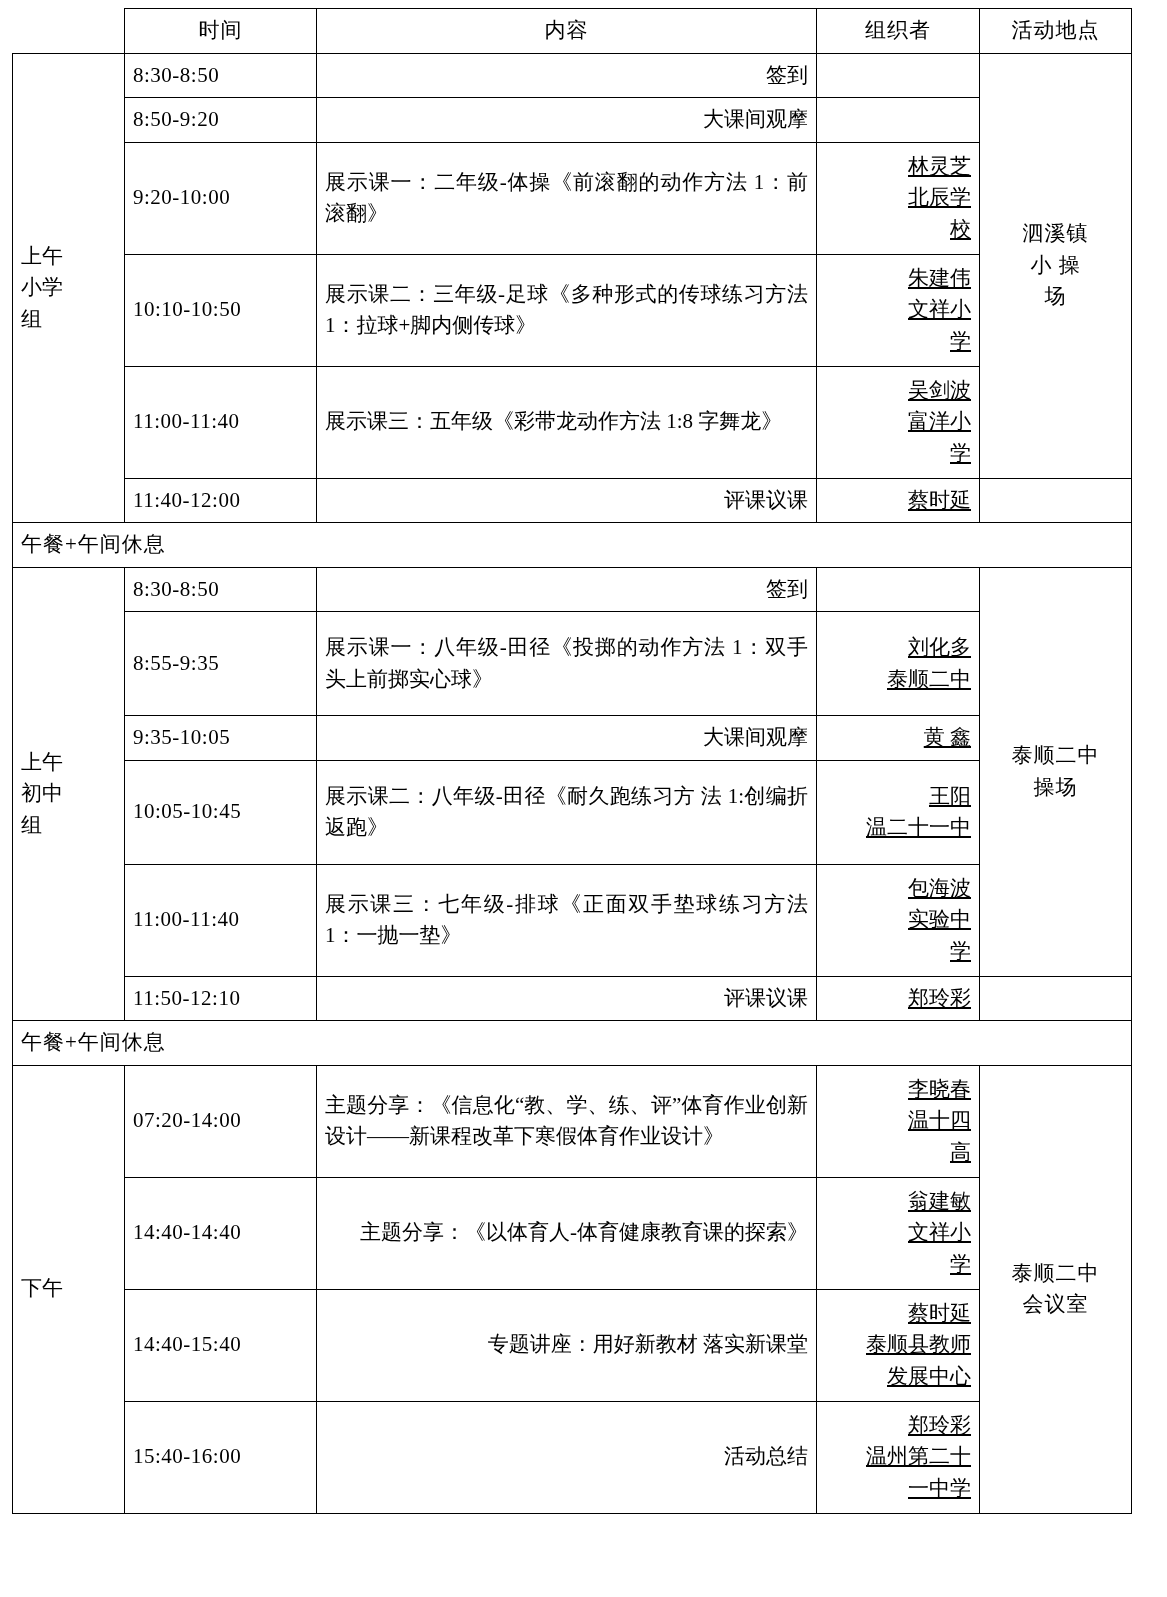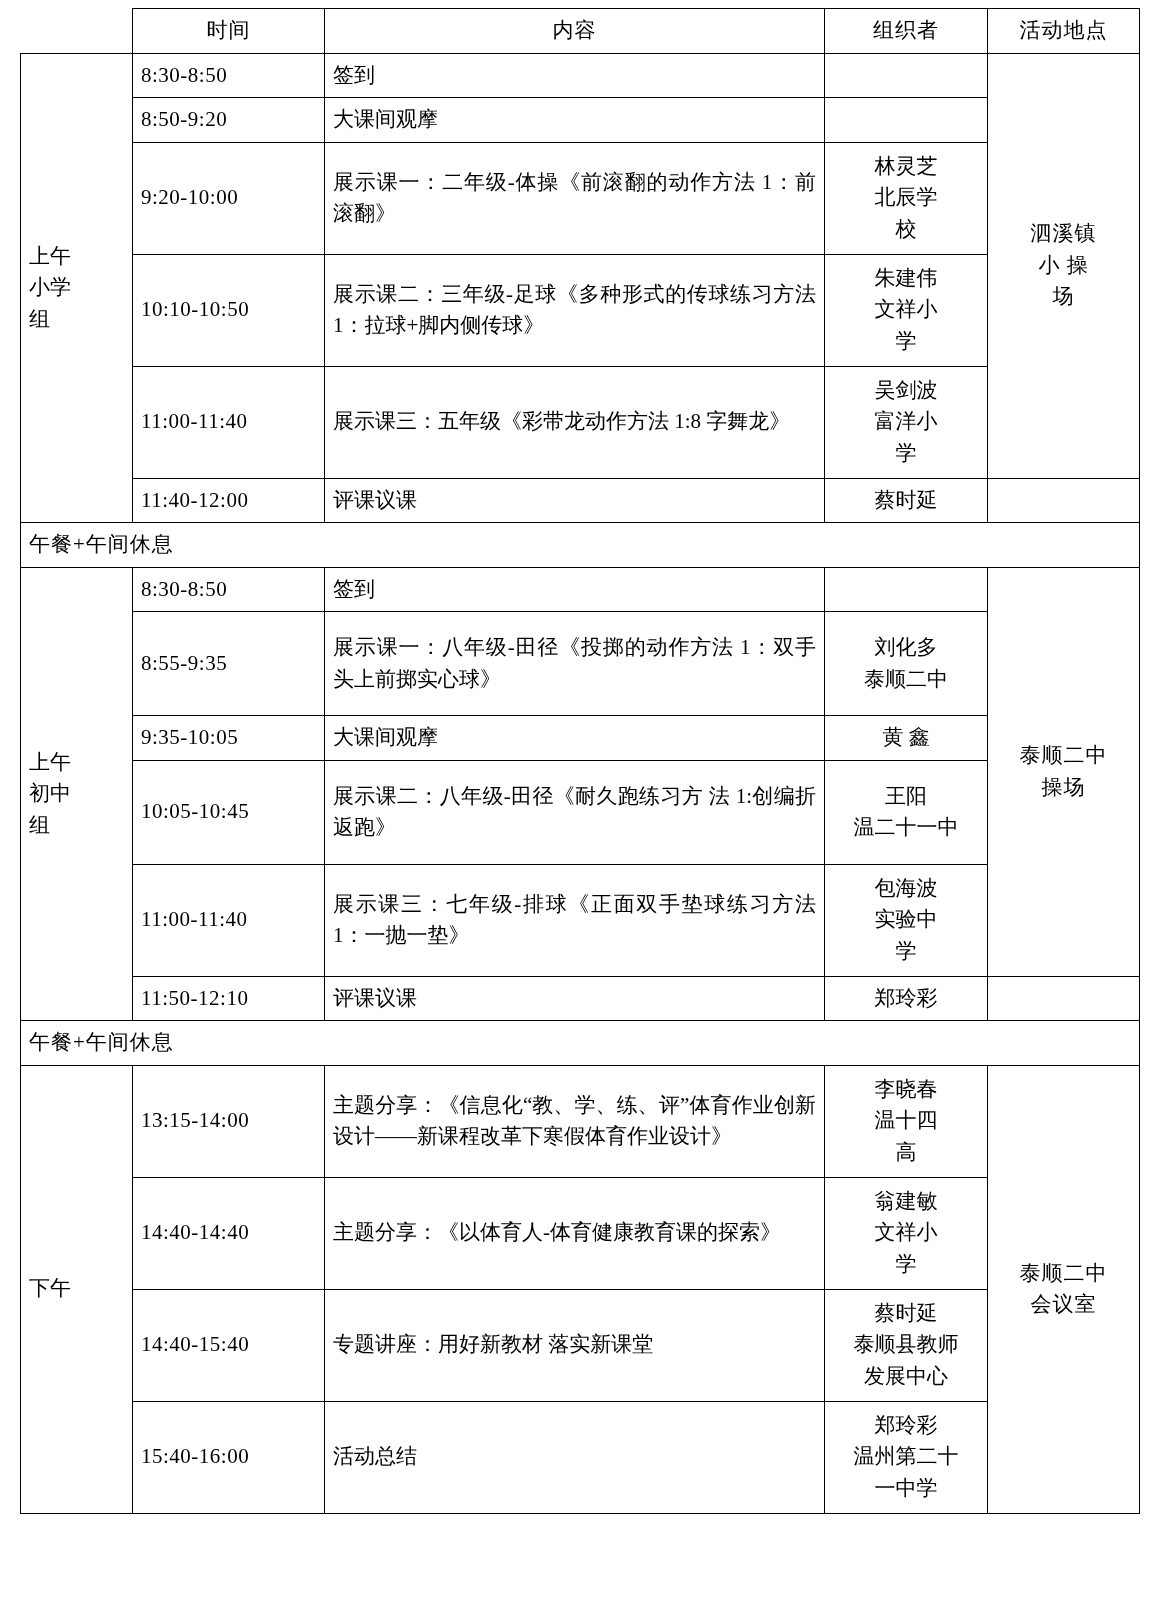--- a/index.html
+++ b/index.html
@@ -11,21 +11,21 @@
     width: 1167px;
     height: 1597px;
     font-family: "Liberation Serif", "DejaVu Serif", serif;
     color: #000000;
   }
   .page {
     position: relative;
     width: 1167px;
     height: 1597px;
     box-sizing: border-box;
-    padding: 8px 24px 0 20px;
+    padding: 8px 24px 0 12px;
   }
   table.schedule {
     width: 1119px;
     border-collapse: collapse;
     table-layout: fixed;
   }
   table.schedule td, table.schedule th {
     border: 1px solid #000000;
     padding: 6px 8px;
     vertical-align: middle;
@@ -44,37 +44,38 @@
     text-align: center;
     font-weight: bold;
     font-size: 25px;
     padding: 10px 4px;
     letter-spacing: 1px;
   }
   thead th.blank {
     border-top: none;
     border-left: none;
   }
-  .cell-center { text-align: left; margin-top: 37px; }
+  .cell-center { text-align: right; margin-top: 37px; }
   .time {
     font-family: "Liberation Serif", "DejaVu Serif", serif;
     letter-spacing: 0.5px;
   }
   .session {
     text-align: left;
     line-height: 1.7;
   }
   .place {
     text-align: center;
     line-height: 1.9;
     letter-spacing: 1px;
   }
   .host {
-    text-align: center;
+    text-align: right;
     line-height: 1.55;
+    text-decoration: underline;
   }
   .content-indent {
     text-align: justify;
     text-justify: inter-ideograph;
     line-height: 1.6;
   }
   .break-row td {
     text-align: left;
     font-size: 21px;
     padding: 8px 4px;
@@ -224,21 +225,21 @@
         <td class="host">郑玲彩</td>
         <td></td>
       </tr>
 
       <tr class="break-row">
         <td colspan="5">午餐+午间休息</td>
       </tr>
 
       <tr class="tall-1">
         <td class="session" rowspan="4">下午</td>
-        <td class="time">13:15-14:00</td>
+        <td class="time">07:20-14:00</td>
         <td class="content-indent">主题分享：《信息化“教、学、练、评”体育作业创新设计——新课程改革下寒假体育作业设计》</td>
         <td class="host">
           <div>李晓春</div>
           <div>温十四</div>
           <div>高</div>
         </td>
         <td class="place" rowspan="4">
           <div>泰顺二中</div>
           <div>会议室</div>
         </td>

